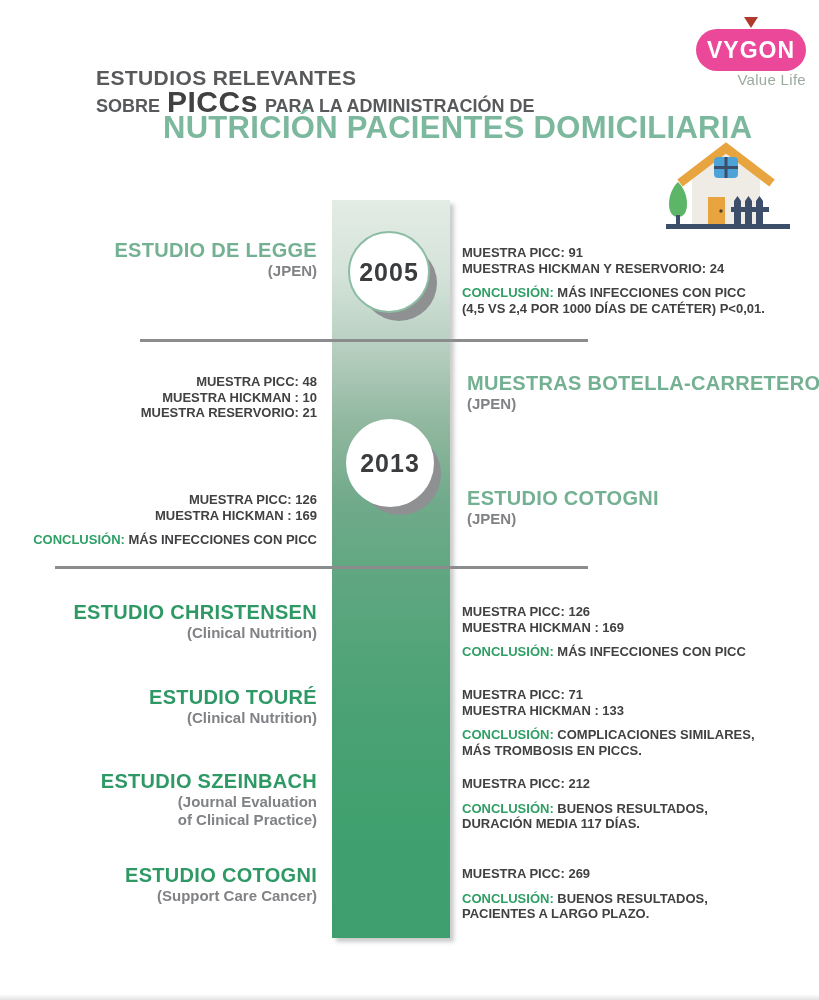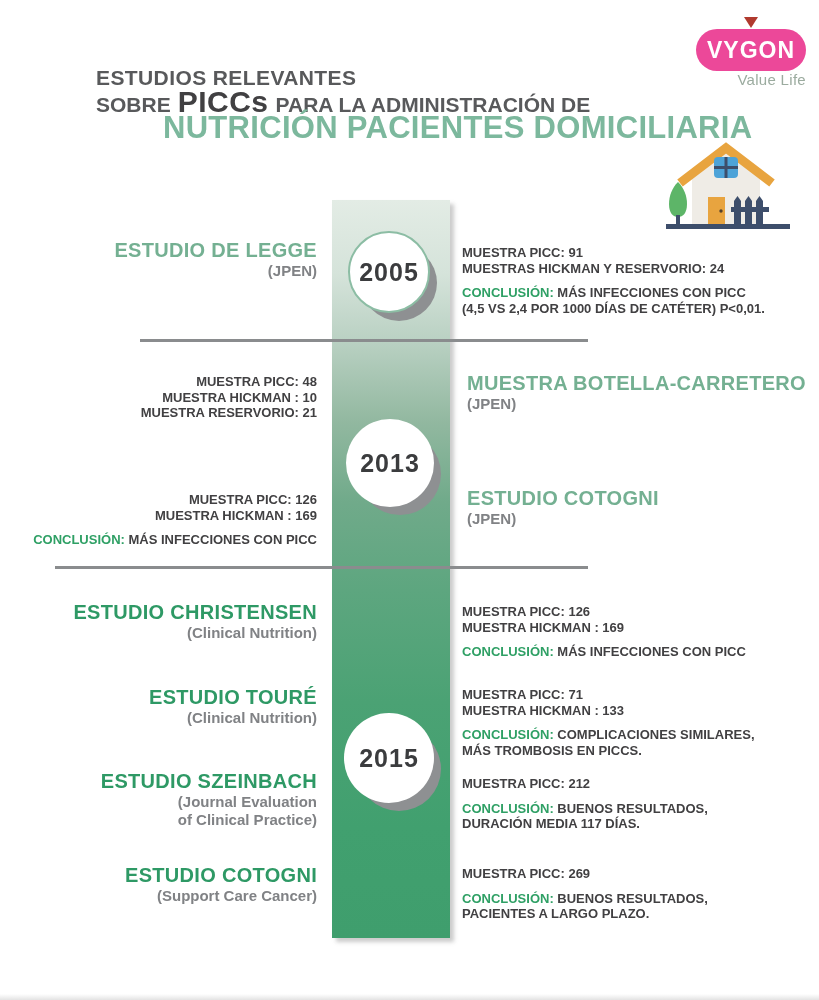--- a/index.html
+++ b/index.html
@@ -2,21 +2,21 @@
 <html><head>
 <meta charset="utf-8">
 <style>
   * { margin:0; padding:0; box-sizing:border-box; }
   body { background:#ffffff; font-family:"Liberation Sans", sans-serif; }
   .canvas { position:relative; width:819px; height:1000px; background:#ffffff; overflow:hidden; margin:0 auto; }
 
   
   .hdr-line1 { position:absolute; left:96px; top:66px; font-size:21px; font-weight:bold; color:#58595b; letter-spacing:0.4px; }
   .hdr-line2 { position:absolute; left:96px; top:85px; height:32px; display:flex; align-items:baseline; color:#58595b; font-weight:bold; white-space:nowrap; }
-  .hdr-line2 .sm { font-size:21px;text-align:center; }
+  .hdr-line2 .sm { font-size:18px;text-align:center; }
   .hdr-line2 .piccs { font-size:30px; color:#414042; margin:0 7px; letter-spacing:0.5px; }
   .hdr-line3 { position:absolute; left:163px; top:110px; font-size:31px; font-weight:bold; color:#7cb89d; letter-spacing:0.3px; white-space:nowrap; }
 
   
   .logo { position:absolute; left:696px; top:24px; width:110px; }
   .logo-pointer { position:absolute; left:50%; top:-7px; transform:translateX(-50%); width:0; height:0;
     border-left:7px solid transparent; border-right:7px solid transparent; border-top:11px solid #b03a2e; }
   .logo-pill { margin-top:5px; width:110px; height:42px; background:#ec4899; border-radius:21px;
     display:flex; align-items:center; justify-content:center; color:#ffffff; font-size:23px; font-weight:bold; letter-spacing:1px; }
   .logo-tagline { text-align:right; font-size:15px; color:#9bab9f; letter-spacing:0.3px; }
@@ -90,40 +90,39 @@
     <polygon points="82,88 82,65 85.5,60 89,65 89,88" fill="#3d4e6b"></polygon>
     <polygon points="93,88 93,65 96.5,60 100,65 100,88" fill="#3d4e6b"></polygon>
     <rect x="3" y="88" width="124" height="5" fill="#3d4e6b"></rect>
   </svg>
 
   <div class="tbar"></div>
   <div class="sep sep1"></div>
   <div class="sep sep2"></div>
   <div class="circle c2005">2005</div>
   <div class="circle c2013">2013</div>
-  <div class="circle c2015">2015</div>
 
   <div class="block leftcol" style="top:239px">
     <div class="study-title green-soft">ESTUDIO DE LEGGE</div>
     <div class="journal">(JPEN)</div>
   </div>
   <div class="block rightcol" style="top:245px">
     <div class="data-line">MUESTRA PICC: 91</div>
     <div class="data-line">MUESTRAS HICKMAN Y RESERVORIO: 24</div>
     <div class="concl"><span class="concl-label">CONCLUSIÓN:</span><span class="concl-text"> MÁS INFECCIONES CON PICC
 (4,5 VS 2,4 POR 1000 DÍAS DE CATÉTER)  P&lt;0,01.</span></div>
   </div>
 
   <div class="block leftcol" style="top:374px">
     <div class="data-line">MUESTRA PICC: 48</div>
     <div class="data-line">MUESTRA HICKMAN : 10</div>
     <div class="data-line">MUESTRA RESERVORIO: 21</div>
   </div>
   <div class="block rightcol" style="top:372px; left:467px">
-    <div class="study-title green-soft">MUESTRA BOTELLA-CARRETERO</div>
+    <div class="study-title green-soft">MUESTRAS BOTELLA-CARRETERO</div>
     <div class="journal">(JPEN)</div>
   </div>
 
   <div class="block leftcol" style="top:492px">
     <div class="data-line">MUESTRA PICC: 126</div>
     <div class="data-line">MUESTRA HICKMAN : 169</div>
     <div class="concl"><span class="concl-label">CONCLUSIÓN:</span><span class="concl-text"> MÁS INFECCIONES CON PICC</span></div>
   </div>
   <div class="block rightcol" style="top:487px; left:467px">
     <div class="study-title green-soft">ESTUDIO COTOGNI</div>

